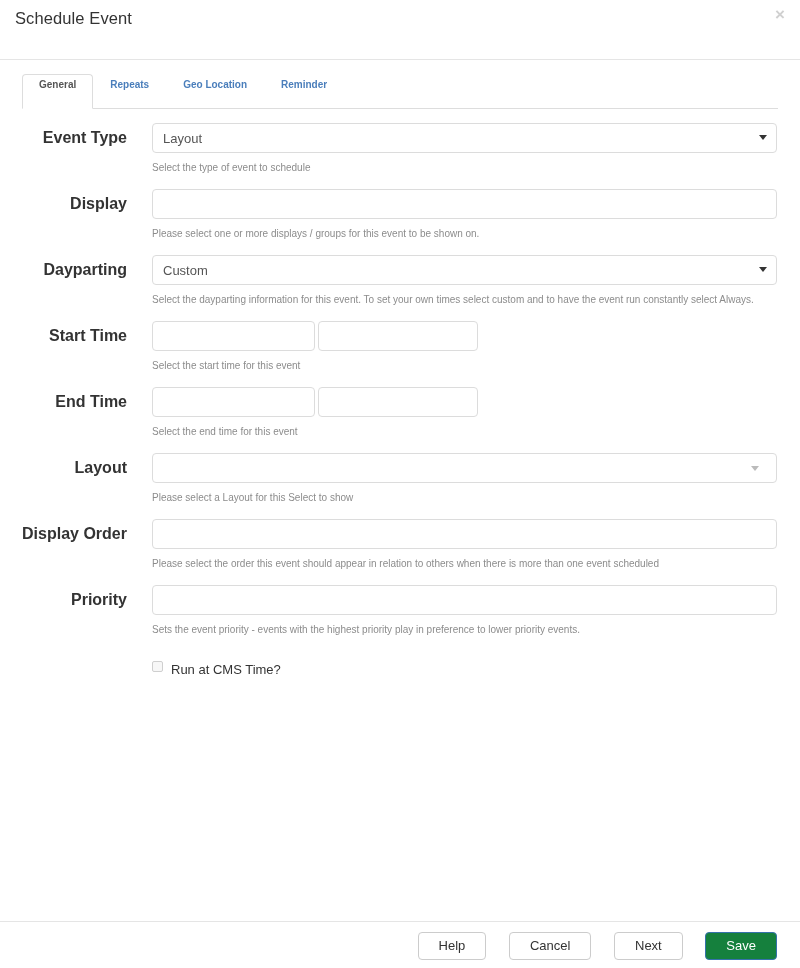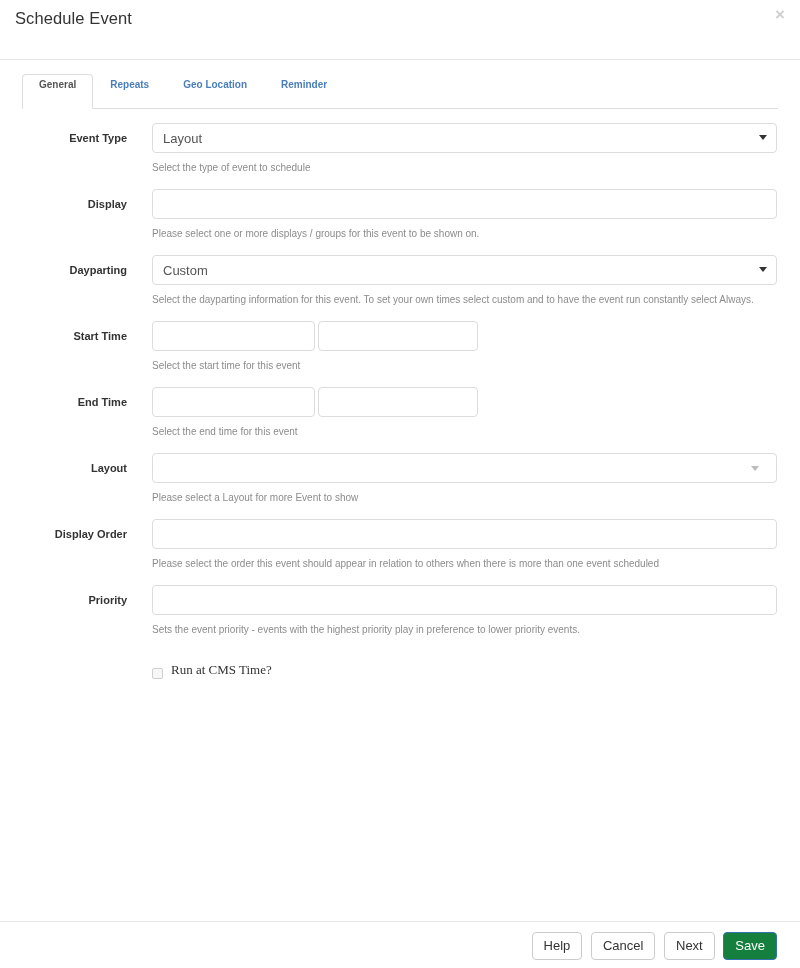--- a/index.html
+++ b/index.html
@@ -98,21 +98,21 @@
     padding-left: 152px;
     padding-right: 23px;
   }
   .ctl-label {
     position: absolute;
     left: 0;
     top: 7px;
     width: 127px;
     text-align: right;
     font-weight: bold;
-    font-size: 11px;
+    font-size: 16px;
     color: #333333;
     line-height: 16px;
   }
   .field {
     box-sizing: border-box;
     width: 100%;
     height: 30px;
     border: 1px solid #dcdcdc;
     border-radius: 4px;
     background: #ffffff;
@@ -165,23 +165,22 @@
 
   
   .check-row {
     position: relative;
     padding-left: 152px;
     padding-right: 23px;
     margin-bottom: 14px;
   }
   .check-line {
     display: flex;
-    align-items: flex-end;
+    align-items: flex-start;
     height: 18px;
-    font-family: Liberation Serif, serif;
   }
   .cbox {
     width: 11px;
     height: 11px;
     box-sizing: border-box;
     border: 1px solid #cfcfcf;
     border-radius: 2px;
     background: #f7f7f7;
     margin-right: 8px;
     flex: 0 0 11px;
@@ -207,22 +206,22 @@
     border-top: 1px solid #e5e5e5;
     box-sizing: border-box;
     text-align: right;
     padding: 10px 23px 0 0;
   }
   .btn {
     display: inline-block;
     box-sizing: border-box;
     min-width: 46px;
     height: 28px;
-    padding: 5px 11px;
-    margin-left: 5px;
+    padding: 5px 20px;
+    margin-left: 19px;
     font-family: "Liberation Sans", sans-serif;
     font-size: 13px;
     line-height: 16px;
     border-radius: 4px;
     border: 1px solid #cccccc;
     background: #ffffff;
     color: #333333;
     cursor: pointer;
     vertical-align: top;
   }
@@ -293,21 +292,21 @@
     </div>
     <div class="help-text">Select the end time for this event</div>
   </div>
 
   <div class="form-row">
     <div class="ctl-label">Layout</div>
     <div class="select-wrap">
       <input class="field" type="text" readonly="" value="" style="">
       <span class="select-caret light"></span>
     </div>
-    <div class="help-text">Please select a Layout for more Event to show</div>
+    <div class="help-text">Please select a Layout for this Select to show</div>
   </div>
 
   <div class="form-row">
     <div class="ctl-label">Display Order</div>
     <input class="field" type="text" value="" style="">
     <div class="help-text">Please select the order this event should appear in relation to others when there is more than one event scheduled</div>
   </div>
 
   <div class="form-row">
     <div class="ctl-label">Priority</div>

